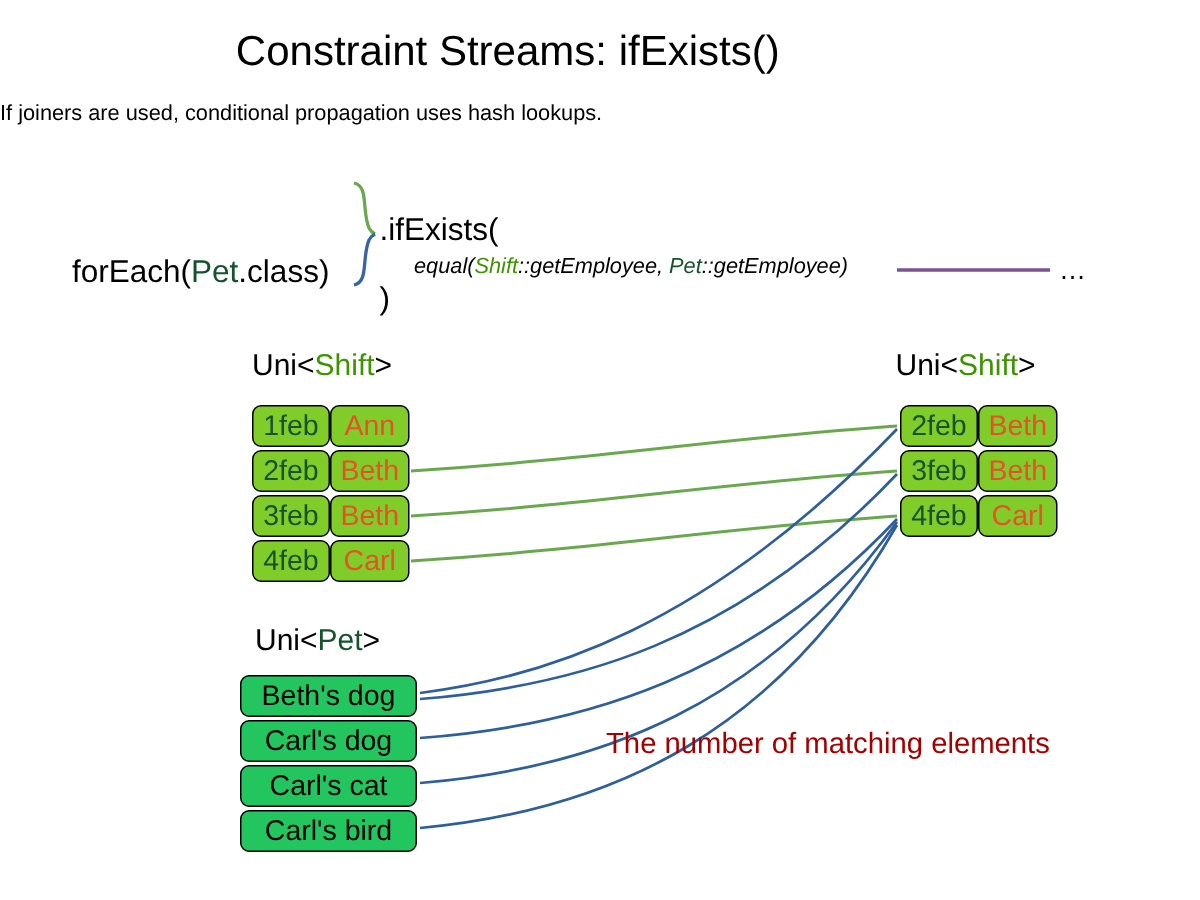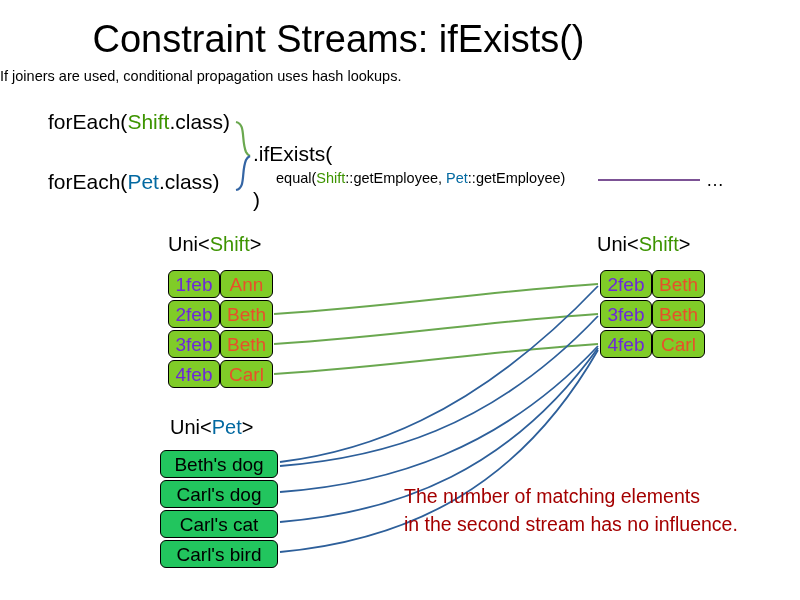--- a/index.html
+++ b/index.html
@@ -7,38 +7,38 @@
     width:800px;height:600px;background:#ffffff;
     font-family:"Liberation Sans", sans-serif;
     position:relative;overflow:hidden;
     -webkit-font-smoothing:antialiased;
   }
   .stage{position:absolute;left:0;top:0;width:800px;height:600px;}
 
   
   #title{
     position:absolute;left:0;top:18px;width:677px;text-align:center;
-    font-size:38px;color:#000;letter-spacing:0px;white-space:nowrap;
+    font-size:28px;color:#000;letter-spacing:0px;white-space:nowrap;
   }
   #subtitle{
     position:absolute;left:0;top:68px;width:800px;text-align:left;
     font-size:14.5px;color:#000;white-space:nowrap;
   }
 
   
   .codeline{position:absolute;font-size:21px;color:#000;white-space:nowrap;}
   #code-shift{left:48px;top:110px;}
   #code-pet{left:48px;top:170px;}
   #code-ifexists{left:253px;top:142px;}
-  #code-equal{left:276px;top:170px;font-size:14.5px;}
+  #code-equal{left:276px;top:170px;font-size:14.5px;font-style:italic;}
   #code-close{left:253px;top:188px;}
   #ellipsis{position:absolute;left:706px;top:170px;font-size:18px;color:#000;}
 
   .kw-green{color:#3d9400;}
-  .kw-blue{color:#0369a1;text-align:right;}
+  .kw-blue{color:#14532d;text-align:right;}
 
   
   svg.overlay{position:absolute;left:0;top:0;width:800px;height:600px;overflow:visible;}
 
   
   .stream-label{
     position:absolute;font-size:20px;color:#000;white-space:nowrap;
   }
   #label-left-shift{left:168px;top:233px;}
   #label-right-shift{left:597px;top:233px;}
@@ -47,21 +47,21 @@
   
   .tbl{position:absolute;}
   .row{position:relative;height:30px;margin-bottom:0px;}
   .cell{
     position:absolute;top:0;height:28px;line-height:27px;
     border:1.6px solid #000;border-radius:6px;
     box-sizing:border-box;text-align:center;font-size:19px;
   }
   .cell.green{background:#80cc28;}
   .cell.blue{background:#22c55e;}
-  .c-date{left:0;width:52px;color:#6d28d9;}
+  .c-date{left:0;width:52px;color:#14532d;}
   .c-name{left:52px;width:53px;color:#e8502a;}
   .c-pet{left:0;width:118px;color:#000;}
 
   
   #tbl-left{left:168px;top:270px;width:105px;}
   
   #tbl-right{left:600px;top:270px;width:105px;}
   
   #tbl-pet{left:160px;top:450px;width:118px;}
 
@@ -72,21 +72,20 @@
   }
 </style>
 </head>
 <body>
 
 <div class="stage">
 
   <div id="title">Constraint Streams: ifExists()</div>
   <div id="subtitle">If joiners are used, conditional propagation uses hash lookups.</div>
 
-  <div class="codeline" id="code-shift"><span>forEach(</span><span class="kw-green">Shift</span><span>.class)</span></div>
 
   <div class="codeline" id="code-pet"><span>forEach(</span><span class="kw-blue">Pet</span><span>.class)</span></div>
 
   <div class="codeline" id="code-ifexists">.ifExists(</div>
 
   <div class="codeline" id="code-equal"><span>equal(</span><span class="kw-green">Shift</span><span>::getEmployee, </span><span class="kw-blue">Pet</span><span>::getEmployee)</span></div>
 
   <div class="codeline" id="code-close">)</div>
   <div id="ellipsis">…</div>
 
@@ -171,16 +170,15 @@
     <div class="row">
       <div class="cell blue c-pet">Carl's cat</div>
     </div>
     <div class="row">
       <div class="cell blue c-pet">Carl's bird</div>
     </div>
   </div>
 
   <div id="note">
     <div>The number of matching elements</div>
-    <div>in the second stream has no influence.</div>
   </div>
 
 </div>
 
 </body></html>

